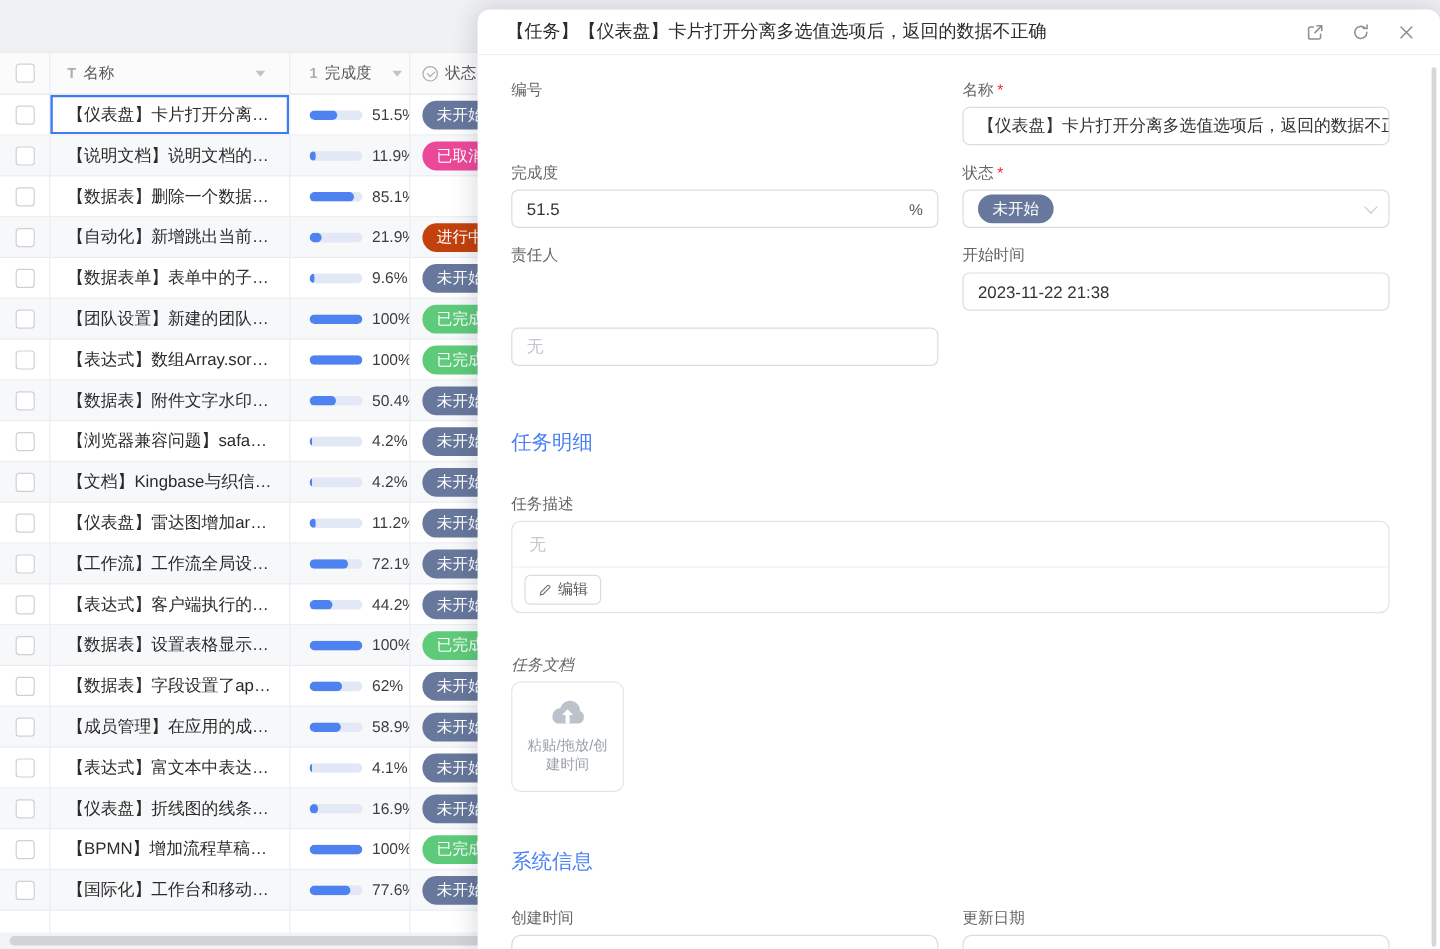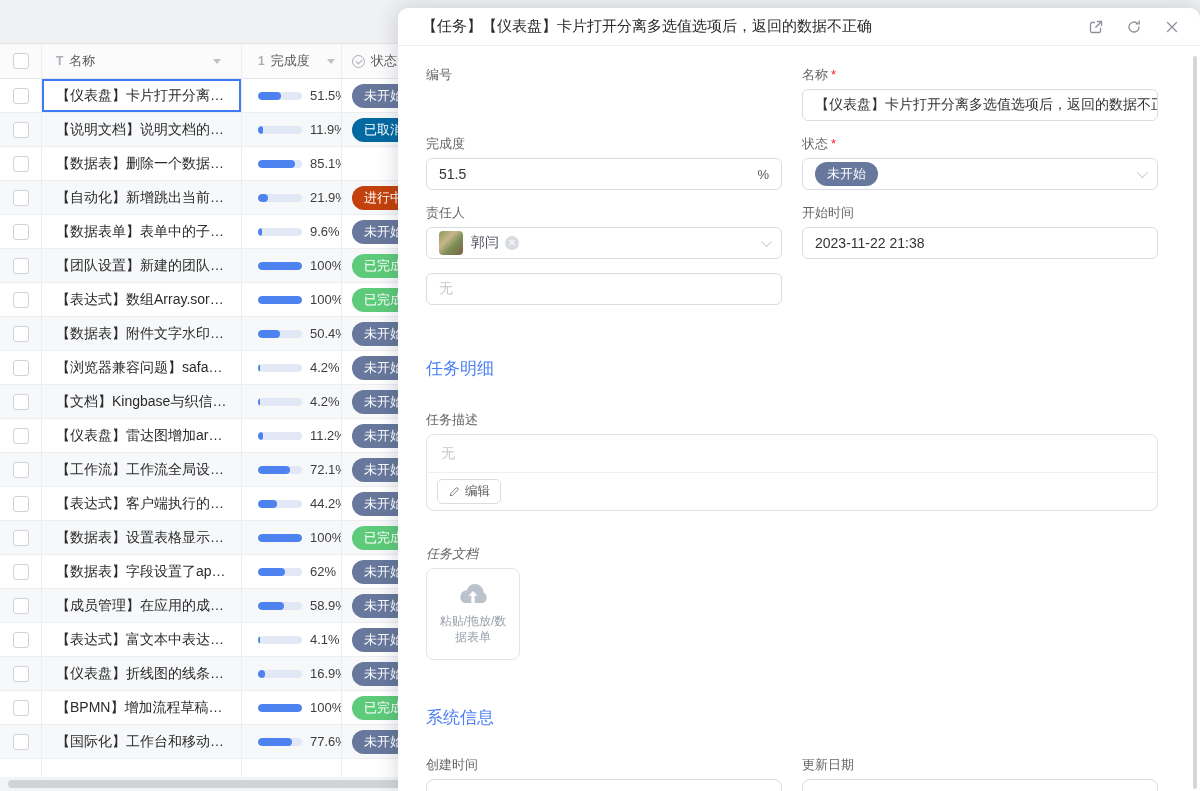--- a/index.html
+++ b/index.html
@@ -121,21 +121,21 @@
           <div class="cell c-name">
             <span class="nametext">【说明文档】说明文档的md...</span>
           </div>
           <div class="cell c-prog">
             <span class="track">
               <span class="fill" style="width:11.9%"></span>
             </span>
             <span class="ptext">11.9%</span>
           </div>
           <div class="cell c-status">
-            <span class="badge" style="background:#0369a1">已取消</span>
+            <span class="badge" style="background:#ec4899">已取消</span>
           </div>
         </div>
         <div class="trow">
           <div class="cell c-check">
             <span class="checkbox"></span>
           </div>
           <div class="cell c-name">
             <span class="nametext">【数据表】删除一个数据表...</span>
           </div>
           <div class="cell c-prog">
@@ -498,26 +498,20 @@
             <span>状态</span><span class="star">*</span>
           </div>
           <div class="fbox">
             <span class="badge" style="font-size: 13px; background: rgb(103, 120, 156);">未开始</span>
             <span class="chev"></span>
           </div>
         </div>
 
         <div class="field">
           <div class="flabel">责任人</div>
-          <div class="fbox">
-            <span class="avatar"></span>
-            <span class="tagname">郭闫</span>
-            <span class="remove-ic">✕</span>
-            <span class="chev"></span>
-          </div>
         </div>
         <div class="field">
           <div class="flabel">开始时间</div>
           <div class="fbox">
             <span>2023-11-22 21:38</span>
           </div>
         </div>
 
         <div class="field">
           <div class="fbox">
@@ -543,21 +537,21 @@
           </button>
         </div>
       </div>
 
       <div class="desc-label" style="margin-top:34px;font-style:italic;">任务文档</div>
       <div class="upload-box">
         <svg viewBox="0 0 34 26">
           <path fill="#bcc2cc" d="M27.5 10.6A8.5 8.5 0 0 0 10.8 8.2 6.8 6.8 0 0 0 8 21h18.5a5.6 5.6 0 0 0 1-10.4z"></path>
           <path fill="#ffffff" d="M17 9l-4.6 4.8h2.9V21h3.4v-7.2h2.9L17 9z"></path>
         </svg>
-        <div class="upload-text">粘贴/拖放/数据表单</div>
+        <div class="upload-text">粘贴/拖放/创建时间</div>
       </div>
 
       <div class="sect-title" style="margin-top:46px;">系统信息</div>
 
       <div class="sys-grid">
         <div>
           <div class="flabel">创建时间</div>
           <div class="fbox"></div>
         </div>
         <div>

